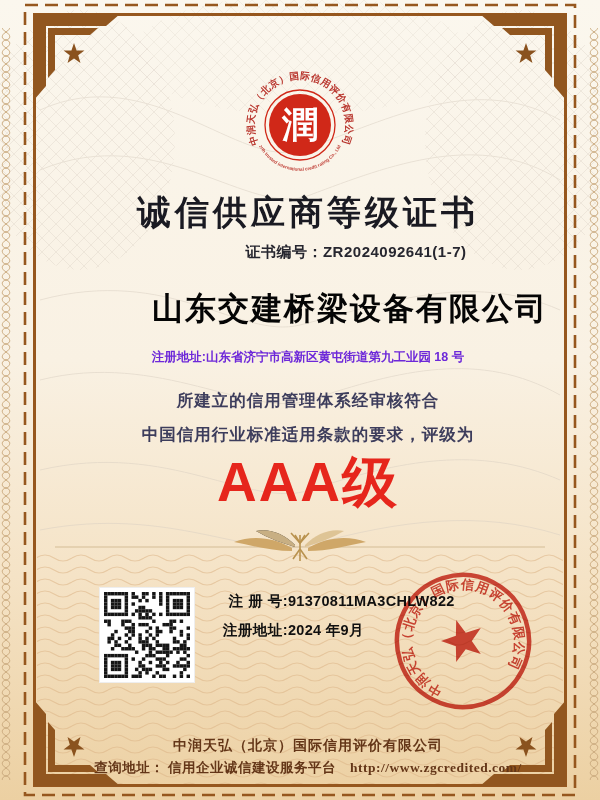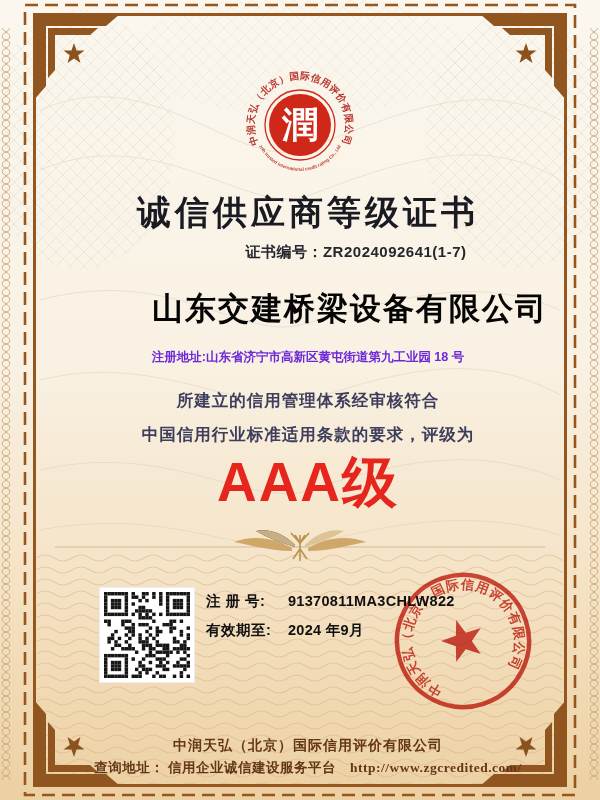--- a/index.html
+++ b/index.html
@@ -12,21 +12,21 @@
          font-size:34px;font-weight:700;letter-spacing:4px;color:#1a1a22;}
   .certno{top:243px;font-size:15px;font-weight:600;color:#26262f;letter-spacing:.5px;padding-left:48px;}
   .company{top:288px;font-size:31px;font-weight:800;letter-spacing:2px;color:#050505;padding-left:42px;}
   .address{top:349px;font-size:12.5px;font-weight:700;color:#6d28d9;text-align:center;}
   .stmt{font-size:16.5px;font-weight:700;color:#3d3d5c;letter-spacing:1px;}
   .stmt1{top:390px;} .stmt2{top:424px;}
   .rating{top:446px;font-size:55px;font-weight:800;letter-spacing:2px;color:#e6261c;}
   .logo{position:absolute;left:237px;top:62px;}
   .qr{position:absolute;left:100px;top:588px;width:94px;height:94px;background:#fff;
       box-shadow:0 0 0 1px #eee;}
-  .details{position:absolute;left:206px;top:592px;}
+  .details{position:absolute;left:206px;top:592px;text-align:right;}
   .drow{display:flex;align-items:baseline;height:29px;font-size:14.5px;font-weight:700;color:#101010;}
   .dlabel{width:82px;letter-spacing:.5px;}
   .dvalue{letter-spacing:.3px;}
   .stamp{position:absolute;left:390px;top:568px;mix-blend-mode:multiply;opacity:.92;}
   .footer1{top:737px;font-family:"Liberation Serif","DejaVu Serif",serif;
            font-size:14px;font-weight:700;color:#643618;letter-spacing:1px;}
   .footer2{top:759px;font-family:"Liberation Serif","DejaVu Serif",serif;
            font-size:13.5px;font-weight:700;color:#643618;letter-spacing:.5px;}
 </style>
 </head>
@@ -414,21 +414,21 @@
         </g>
       </svg>
   </div>
 
   <div class="details">
     <div class="drow">
       <span class="dlabel">注 册 号:</span>
       <span class="dvalue">91370811MA3CHLW822</span>
     </div>
     <div class="drow">
-      <span class="dlabel">有效期至:</span>
+      <span class="dlabel">注册地址:</span>
       <span class="dvalue">2024 年9月</span>
     </div>
   </div>
 
   <div class="stamp">
     <svg width="146" height="146" viewBox="-73 -73 146 146">
       <defs>
         <path id="stampArc" d="M -26 45 A 52 52 0 1 1 26 45"></path>
       </defs>
       <g transform="rotate(-18)" opacity="0.9">

